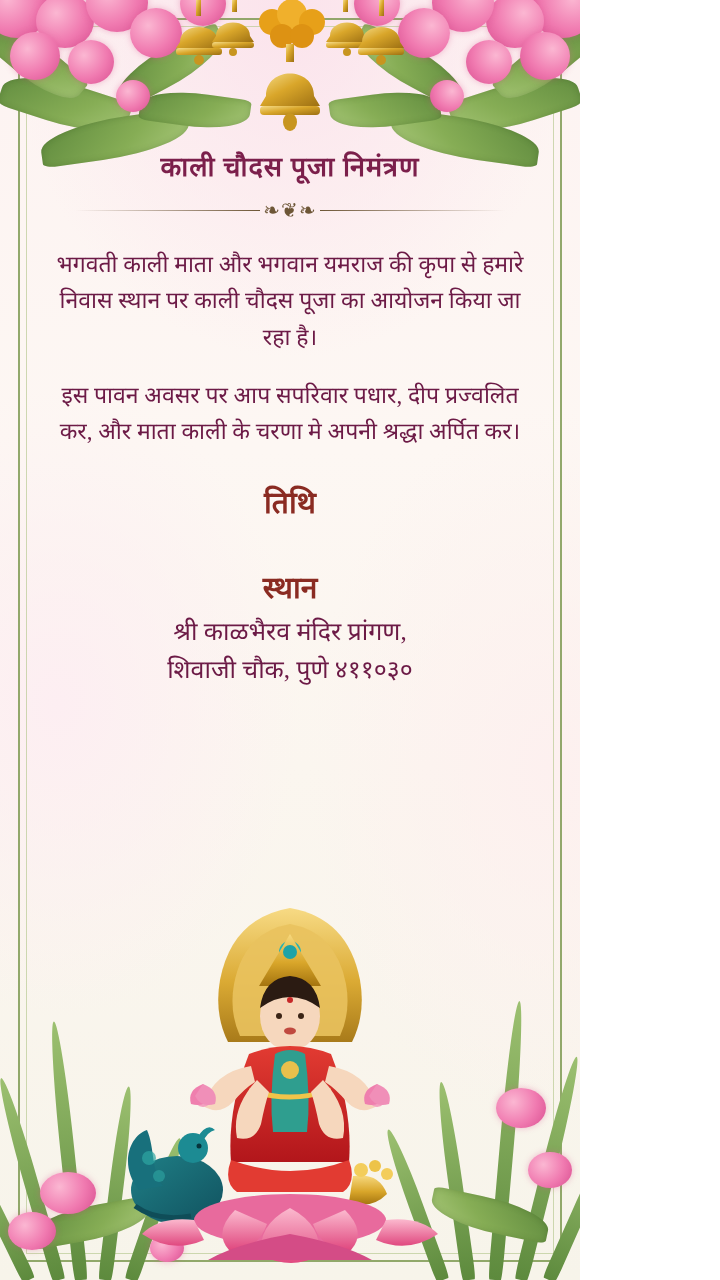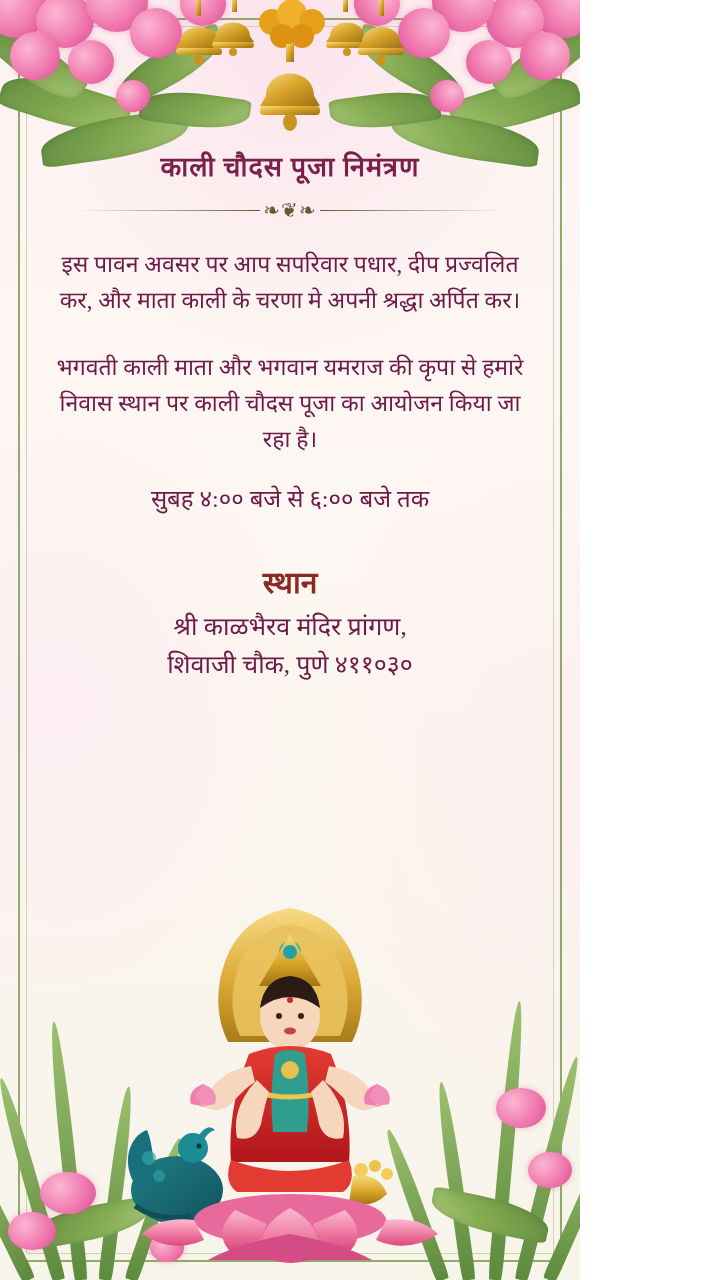--- a/index.html
+++ b/index.html
@@ -279,25 +279,25 @@
 
   <div class="content">
     <div class="title">काली चौदस पूजा निमंत्रण</div>
 
     <div class="divider">
       <span class="bar left"></span>
       <span class="orn">❧❦❧</span>
       <span class="bar right"></span>
     </div>
 
+    <p class="para">भगवती काली माता और भगवान यमराज की कृपा से हमारे निवास स्थान पर काली चौदस पूजा का आयोजन किया जा रहा है।</p>
     <p class="para second">इस पावन अवसर पर आप सपरिवार पधार, दीप प्रज्वलित कर, और माता काली के चरणा मे अपनी श्रद्धा अर्पित कर।</p>
-    <p class="para">भगवती काली माता और भगवान यमराज की कृपा से हमारे निवास स्थान पर काली चौदस पूजा का आयोजन किया जा रहा है।</p>
 
     <div>
-      <p class="section-line">सुबह ४:०० बजे से ६:०० बजे तक</p>
+      <div class="section-head">तिथि</div>
     </div>
 
     <div class="venue-block">
       <div class="section-head">स्थान</div>
       <p class="venue-line">श्री काळभैरव मंदिर प्रांगण,</p>
       <p class="venue-line">शिवाजी चौक, पुणे ४११०३०</p>
     </div>
   </div>
 
   <div class="bottom-deco">

